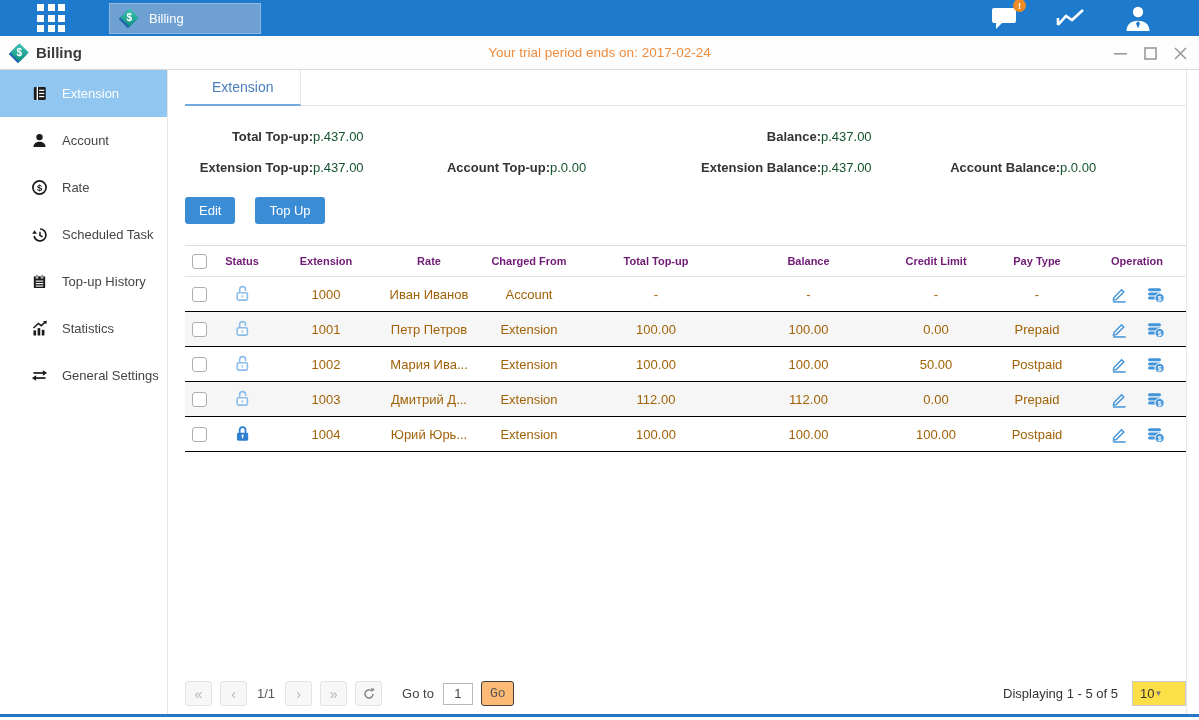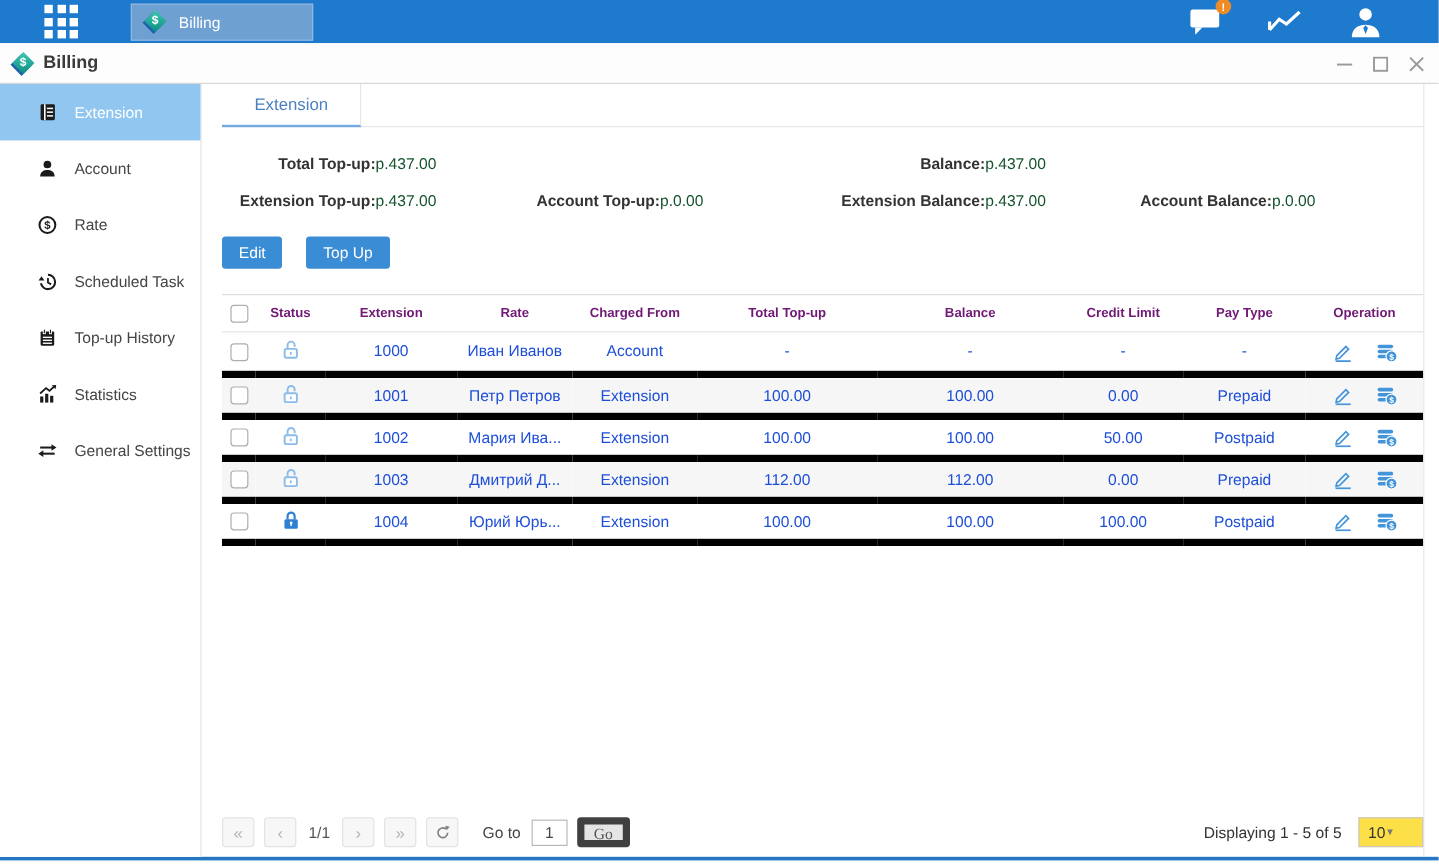--- a/index.html
+++ b/index.html
@@ -70,41 +70,41 @@
 
   
   .actions { margin-top:14px; display:flex; gap:20px; }
   .btn-blue { height:27px; padding:0 14px; background:#3a8cd4; color:#fff; border:none;
     border-radius:3px; font-size:13px; font-family:inherit; cursor:pointer; }
 
   
   table { width:100%; margin-top:21px; border-collapse:collapse; table-layout:fixed; }
   thead th { height:31px; font-weight:bold; color:#701a75; font-size:11px;
     border-top:1px solid #ddd; border-bottom:1px solid #e4e4e4; text-align:center; }
-  tbody td { height:35px; color:#1d4ed8; font-size:13px; text-align:center;
-    border-bottom:6px solid #000000; overflow:hidden; white-space:nowrap; }
+  tbody td { height:35px; color:#a16207; font-size:13px; text-align:center;
+    border-bottom:1px solid #000000; overflow:hidden; white-space:nowrap; }
   tbody tr:nth-child(even) { background:#f6f6f6; }
   .cb { width:15px; height:15px; border:1px solid #aeaeae; border-radius:3px; background:#fff;
     display:inline-block; vertical-align:middle; cursor:pointer; }
   .op-icons { display:flex; justify-content:center; gap:18px; align-items:center; }
   .op-icons span { cursor:pointer; display:inline-flex; }
 
   
   .footer { position:absolute; left:17px; right:13px; bottom:8px; display:flex;
     align-items:center; justify-content:space-between; }
   .pager { display:flex; align-items:center; }
   .pg-btn { width:27px; height:25px; border:1px solid #e3e3e3; background:#f7f7f7; border-radius:3px;
     color:#b5b5b5; font-size:14px; display:flex; align-items:center; justify-content:center;
     margin-right:8px; cursor:pointer; }
   .pg-indicator { color:#555; font-size:13px; margin:0 10px 0 2px; }
   .goto-label { color:#444; font-size:13px; margin:0 9px 0 12px; }
   .goto-input { width:30px; height:22px; border:1px solid #b9b9b9; text-align:center;
     font-size:13px; font-family:inherit; color:#444; }
-  .go-btn { margin-left:8px; height:25px; padding:0 8px; border:6px solid #404040; background:#e5e5e5;
-    border-radius:3px; font-size:13px; color:#555; font-family:Liberation Serif, serif; cursor:pointer; }
+  .go-btn { margin-left:8px; height:25px; padding:0 8px; border:1px solid #404040; background:#fdba74;
+    border-radius:3px; font-size:13px; color:#555; font-family:Liberation Mono, monospace; cursor:pointer; }
   .display-info { color:#333; font-size:13px; display:flex; align-items:center; gap:14px; }
   .page-size { width:54px; height:25px; border:1px solid #c9c9c9; background:#fde047;
     display:flex; align-items:center; justify-content:flex-start; padding:0 7px; cursor:pointer; }
   .page-size .caret { font-size:8px; color:#777; }
 </style>
 </head>
 <body>
 
 <div class="topbar">
   <div class="apps-grid">
@@ -152,20 +152,21 @@
 
 <div class="titlebar">
   <div class="wtitle">
     <span class="diamond small">
       <span class="back"></span>
         <span class="front"></span>
       <span class="ds">$</span>
     </span>
     <span>Billing</span>
   </div>
+  <div class="trial">Your trial period ends on: 2017-02-24</div>
   <div class="win-controls">
     <span class="wc">
       <svg width="13" height="13" viewBox="0 0 13 13">
           <rect x="0" y="6" width="13" height="1.6" fill="#9a9a9a"></rect>
         </svg>
     </span>
     <span class="wc">
       <svg width="13" height="13" viewBox="0 0 13 13">
           <rect x="1" y="1" width="11" height="11" fill="none" stroke="#9a9a9a" stroke-width="1.6"></rect>
         </svg>

